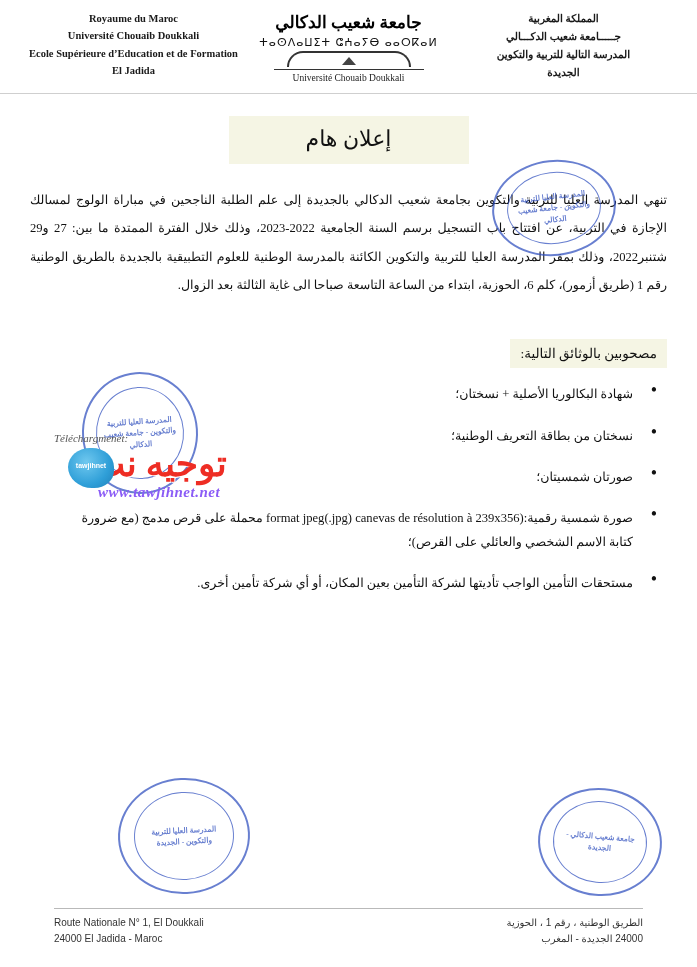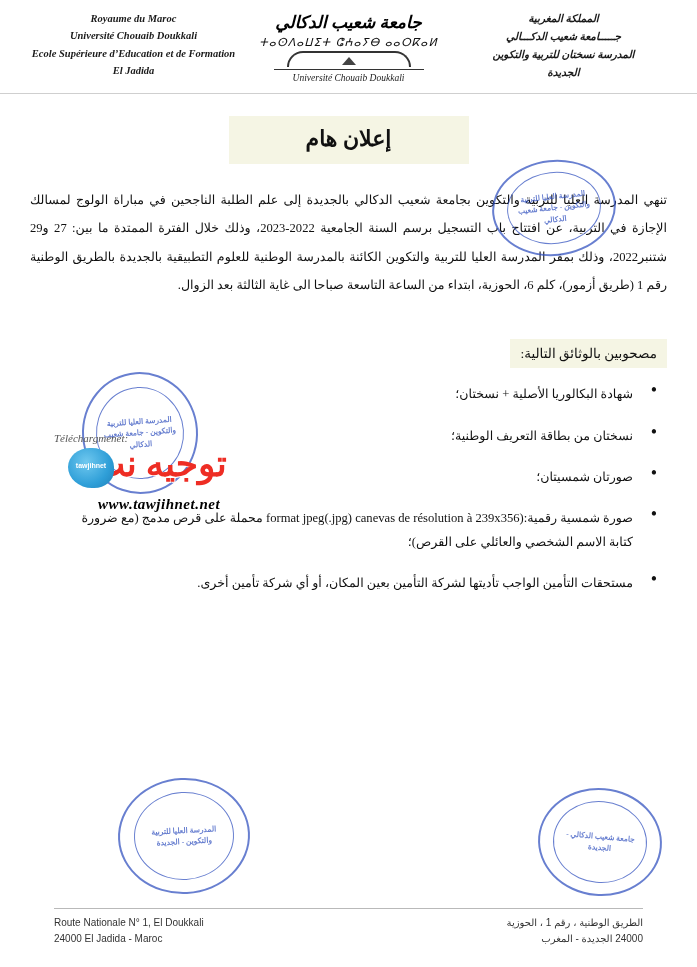--- a/index.html
+++ b/index.html
@@ -22,21 +22,20 @@
     box-sizing: border-box;
   }
 
   
   .header {
     display: flex;
     align-items: flex-start;
     justify-content: space-between;
     padding: 10px 26px 0 26px;
     box-sizing: border-box;
-    font-style: italic;
   }
   .header-col {
     width: 215px;
   }
   .header-left {
     text-align: center;
     font-weight: bold;
     font-size: 10.5px;
     line-height: 1.65;
     color: #1a1a1a;
@@ -112,21 +111,21 @@
   
   .title-band {
     margin: 22px auto 0 auto;
     width: 240px;
     background: #f5f5e4;
     text-align: center;
     padding: 10px 0 12px 0;
   }
   .title-band .t {
     font-size: 22px;
-    font-weight: bold;
+    font-weight: normal;
     direction: rtl;
     color: #111;
   }
 
   
   .body-text {
     direction: rtl;
     text-align: justify;
     font-size: 12.6px;
     line-height: 2.25;
@@ -271,23 +270,23 @@
     left: 0; right: 0; top: 14px;
     font-size: 7px;
     color: #fff;
     font-weight: bold;
     font-family: "Liberation Sans", sans-serif;
   }
   .wm-url {
     font-size: 15px;
     font-weight: bold;
     font-style: italic;
-    color: #000000;
+    color: #8b5cf6;
     font-family: "Liberation Serif", serif;
-    margin-top: 12px;
+    margin-top: 0;
     letter-spacing: 0.5px;
   }
 </style>
 </head>
 <body>
 
 <div class="page">
 
   <div class="header">
     <div class="header-col header-left">
@@ -301,21 +300,21 @@
       <div class="logo-arabic">جامعة شعيب الدكالي</div>
       <div class="logo-tifinagh">ⵜⴰⵙⴷⴰⵡⵉⵜ ⵛⵄⴰⵢⴱ ⴰⴰⵔⴽⴰⵍ</div>
       <div class="logo-arch"></div>
       <div class="logo-line"></div>
       <div class="logo-caption">Université Chouaib Doukkali</div>
     </div>
 
     <div class="header-col header-right">
       <div>المملكة المغربية</div>
       <div>جـــــامعة شعيب الدكـــالي</div>
-      <div>المدرسة نسختان للتربية والتكوين</div>
+      <div>المدرسة التالية للتربية والتكوين</div>
       <div>الجديدة</div>
     </div>
   </div>
   <div class="header-rule"></div>
 
   <div class="title-band">
     <div class="t">إعلان هام</div>
   </div>
 
   <div class="body-text">

